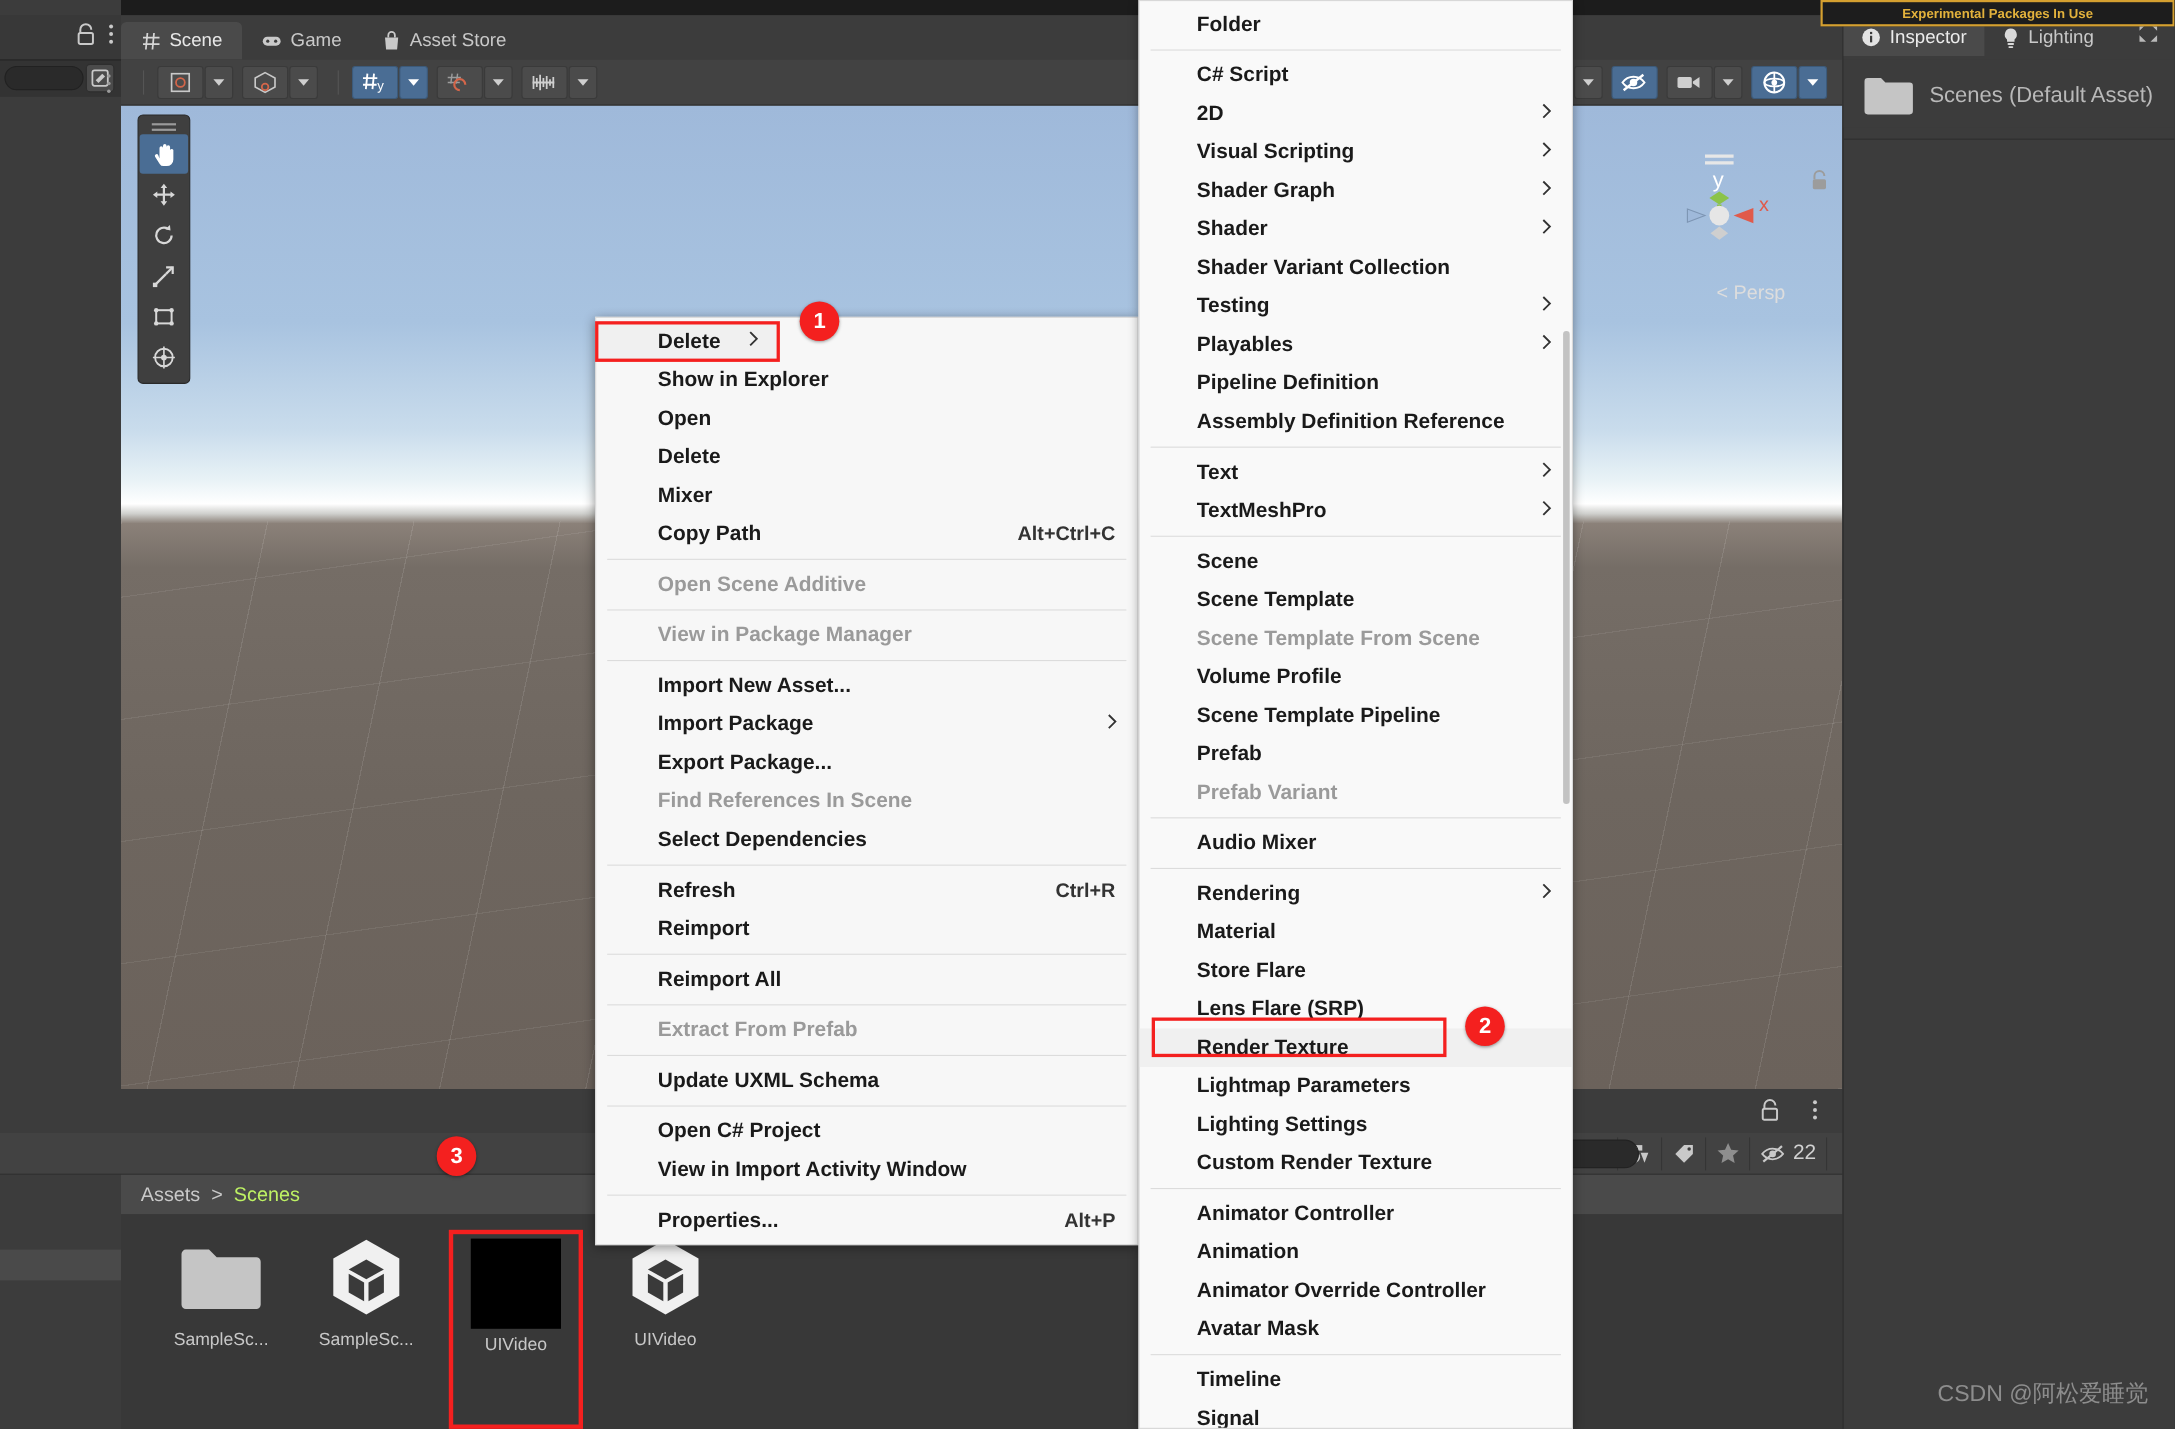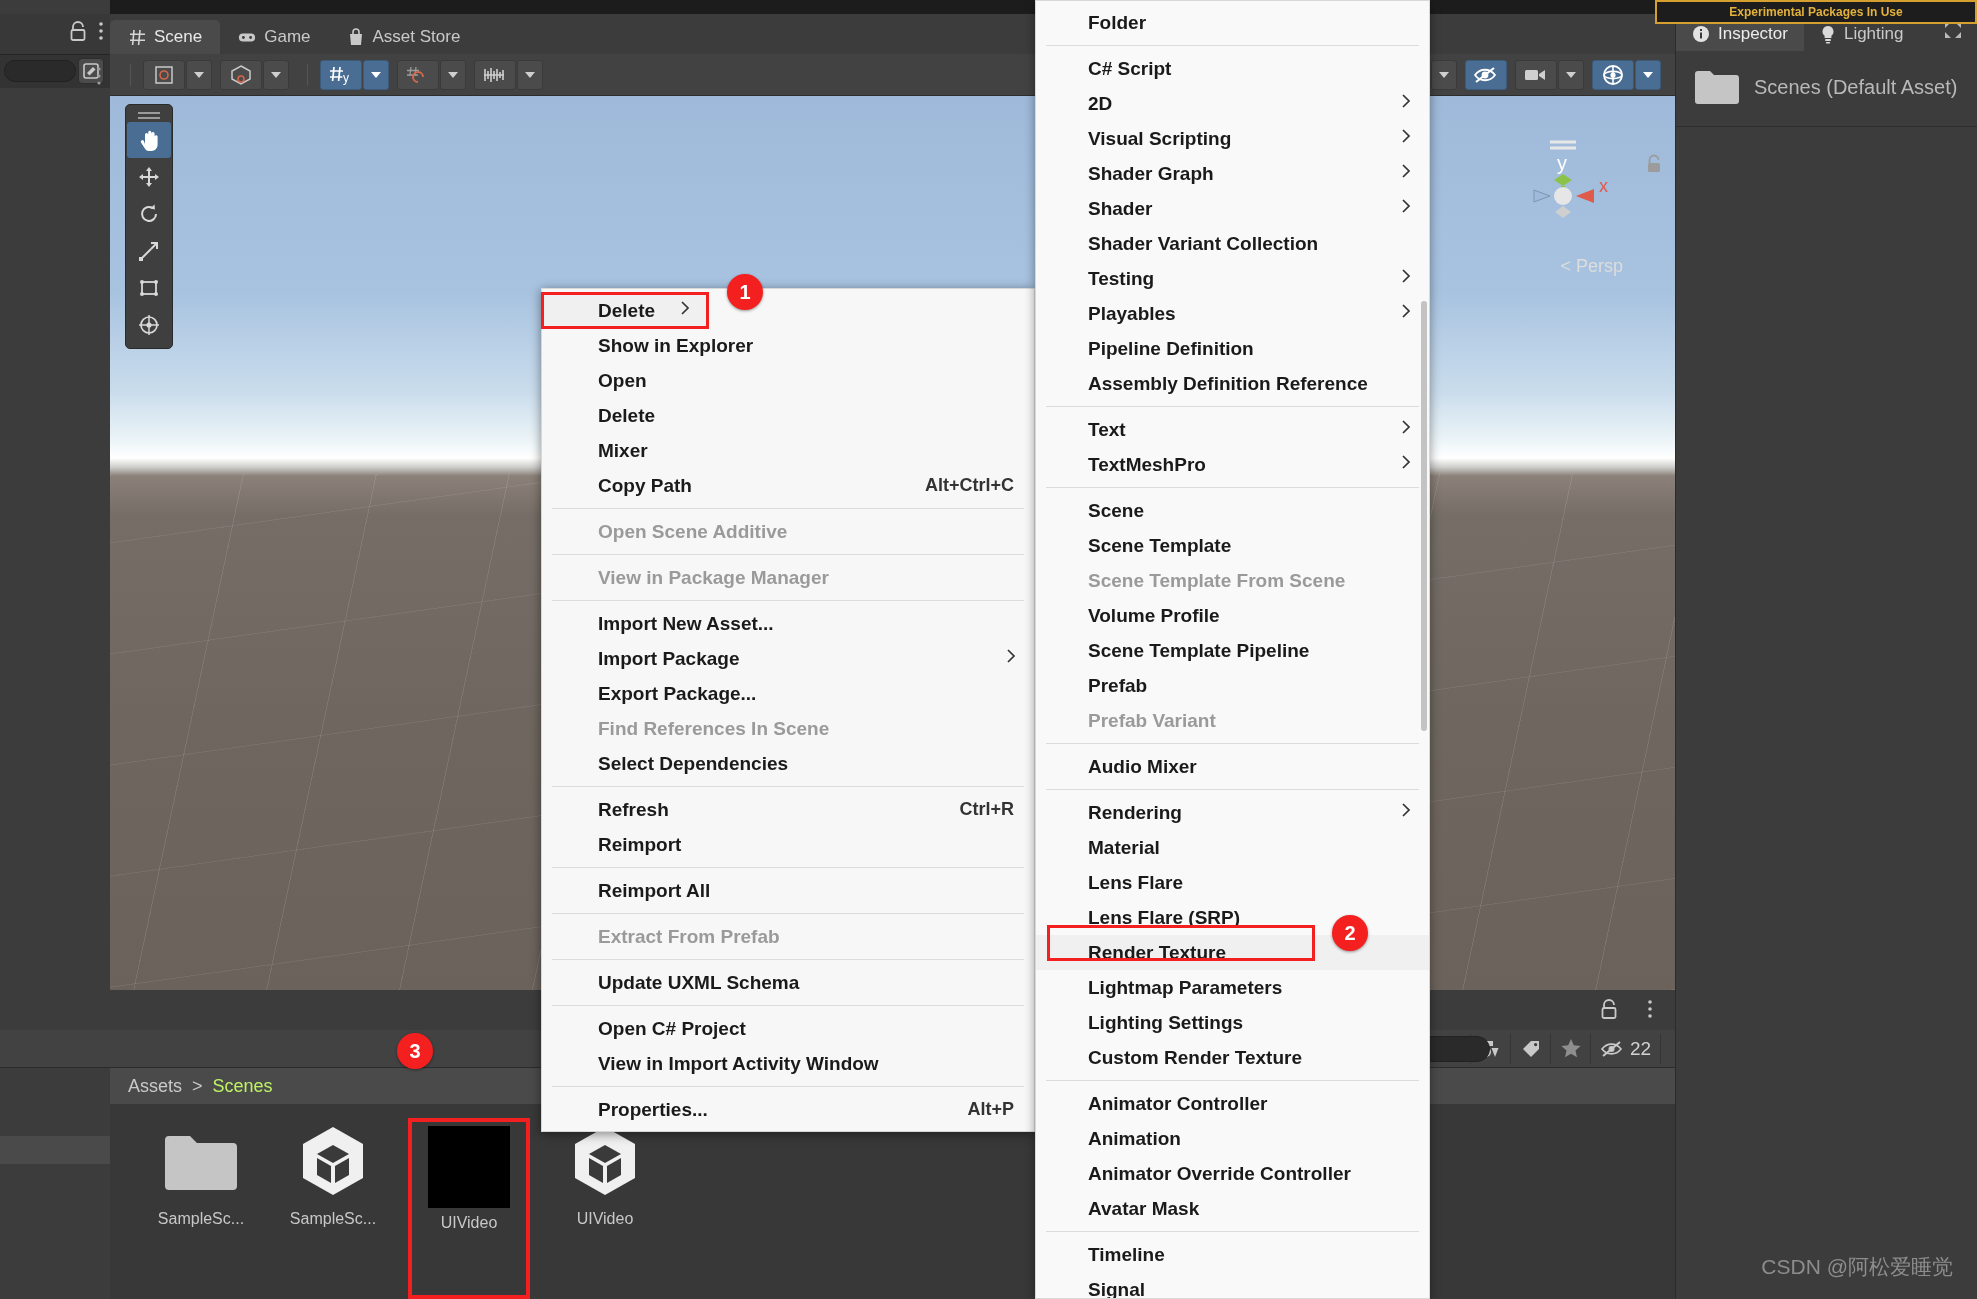--- a/index.html
+++ b/index.html
@@ -706,21 +706,21 @@
       <div class="mi">
         <span>Rendering</span>
         <span class="sub"><svg width="10" height="16" viewBox="0 0 10 16">
             <path d="M2 2 L8 8 L2 14" fill="none" stroke="#333" stroke-width="1.7"></path>
           </svg></span>
       </div>
       <div class="mi">
         <span>Material</span>
       </div>
       <div class="mi">
-        <span>Lens Flare</span>
+        <span>Store Flare</span>
       </div>
       <div class="mi">
         <span>Lens Flare (SRP)</span>
       </div>
       <div class="mi hi">
         <span>Render Texture</span>
       </div>
       <div class="mi">
         <span>Lightmap Parameters</span>
       </div>

